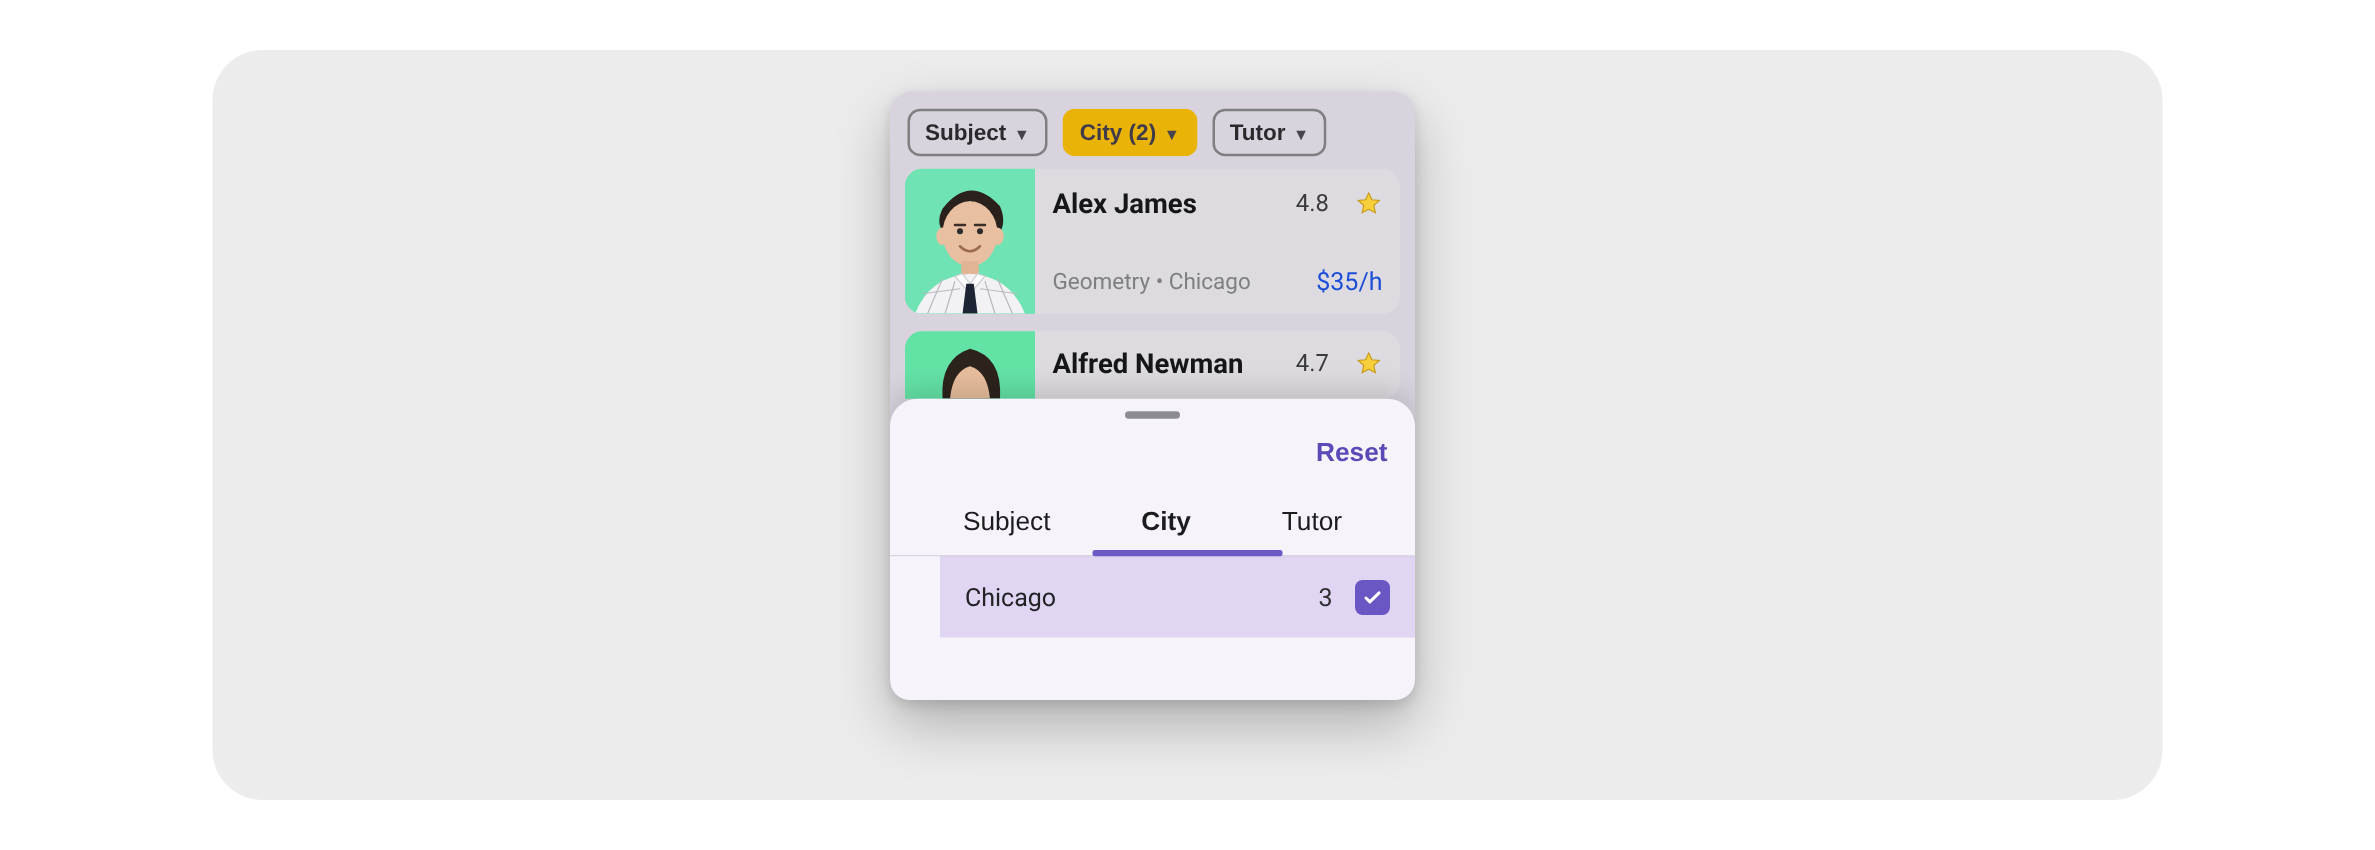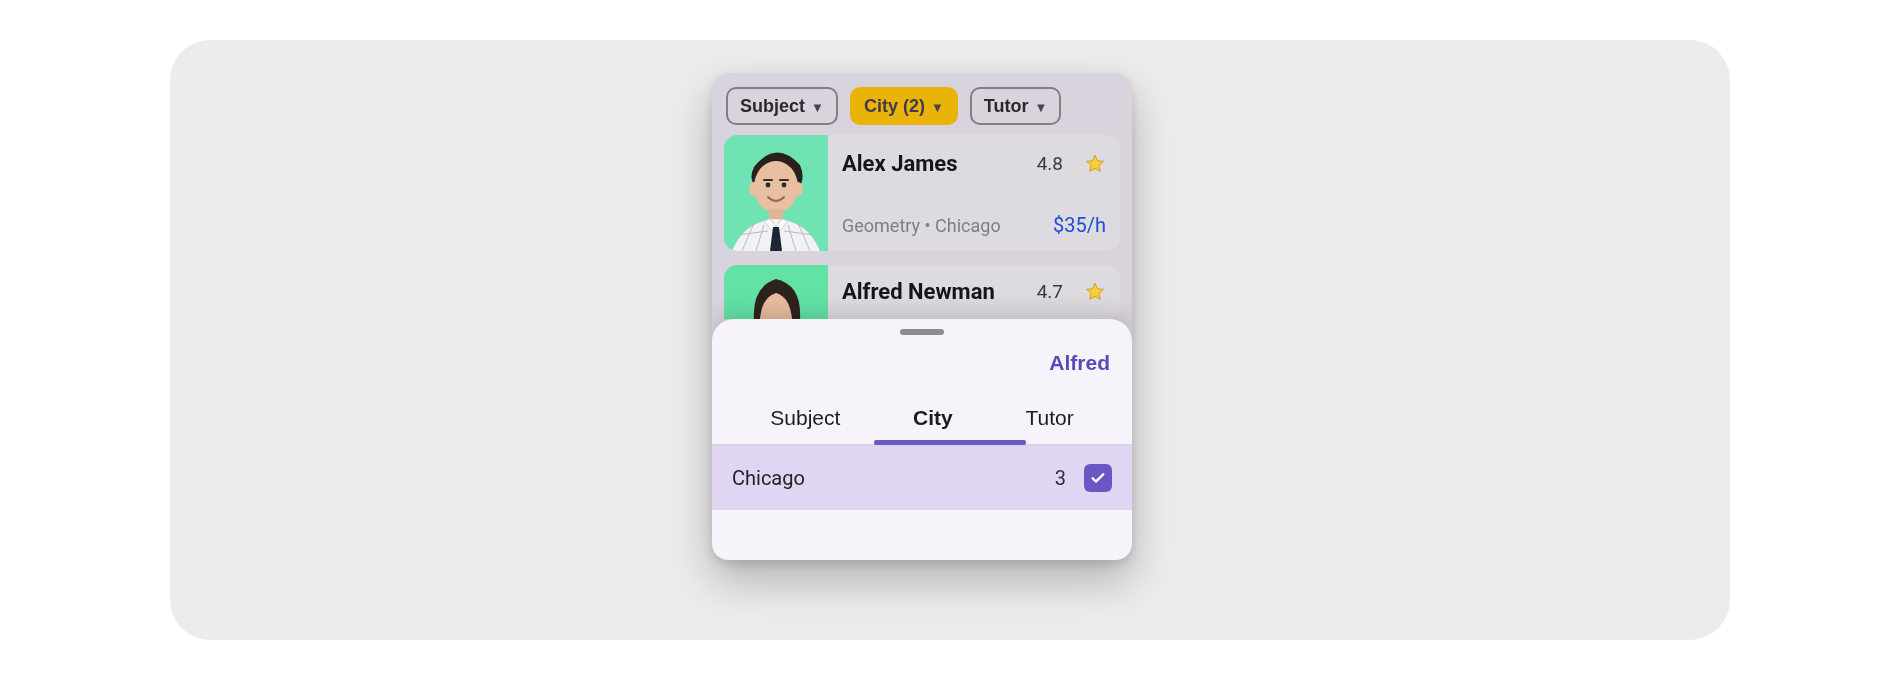--- a/index.html
+++ b/index.html
@@ -85,21 +85,21 @@
     flex: 0 0 auto;
   }
   .avatar svg { position: absolute; inset: 0; }
   .card-body {
     flex: 1 1 auto;
     display: flex;
     flex-direction: column;
     justify-content: space-between;
     padding: 16px 0 14px 0;
   }
-  .row1 { display: flex; align-items: center; justify-content: space-between; }
+  .row1 { display: flex; align-items: flex-start; justify-content: space-between; }
   .name { font-size: 22px; font-weight: 700; color: #161618; }
   .rating-wrap { display: flex; align-items: center; gap: 21px; }
   .rating { font-size: 19px; color: #3b3b3d; }
   .star { width: 22px; height: 22px; display:inline-block; }
   .row2 { display: flex; align-items: center; justify-content: space-between; }
   .meta { font-size: 18px; color: #7e7f82; }
   .price { font-size: 20px; color: #1d4ed8; }
 
   .card.partial { height: 54px; margin-bottom: 0; }
   .card.partial .avatar { height: 54px; border-radius: 14px 0 0 0; }
@@ -150,20 +150,21 @@
     bottom: -1px;
     height: 5px;
     background: #6b59c5;
     border-radius: 2px;
   }
   .option-row {
     display: flex; align-items: center; justify-content: space-between;
     padding: 18px 20px;
     background: #e0d6f3;
     border-top: 1px solid #d9d0ea;
+    margin-left: 40px;
   }
   .option-label { font-size: 20px; color: #232326; }
   .option-right { display: flex; align-items: center; gap: 18px; }
   .option-count { font-size: 20px; color: #2e2e31; }
   .checkbox {
     width: 28px; height: 28px; border-radius: 6px;
     background: #6a57c4;
     display: flex; align-items: center; justify-content: center;
     cursor: pointer;
   }
@@ -272,21 +273,21 @@
             </div>
           </div>
         </div>
       </div>
 
     </div>
 
     <div class="sheet">
       <div class="handle"></div>
       <div class="sheet-top">
-        <button class="reset">Alfred</button>
+        <button class="reset">Reset</button>
       </div>
       <div class="tabs">
         <button class="tab">Subject</button>
         <button class="tab active">City</button>
         <button class="tab">Tutor</button>
         <div class="tab-underline" style="left:162px; width:152px;"></div>
       </div>
       <div class="option-row">
         <span class="option-label">Chicago</span>
         <span class="option-right">

